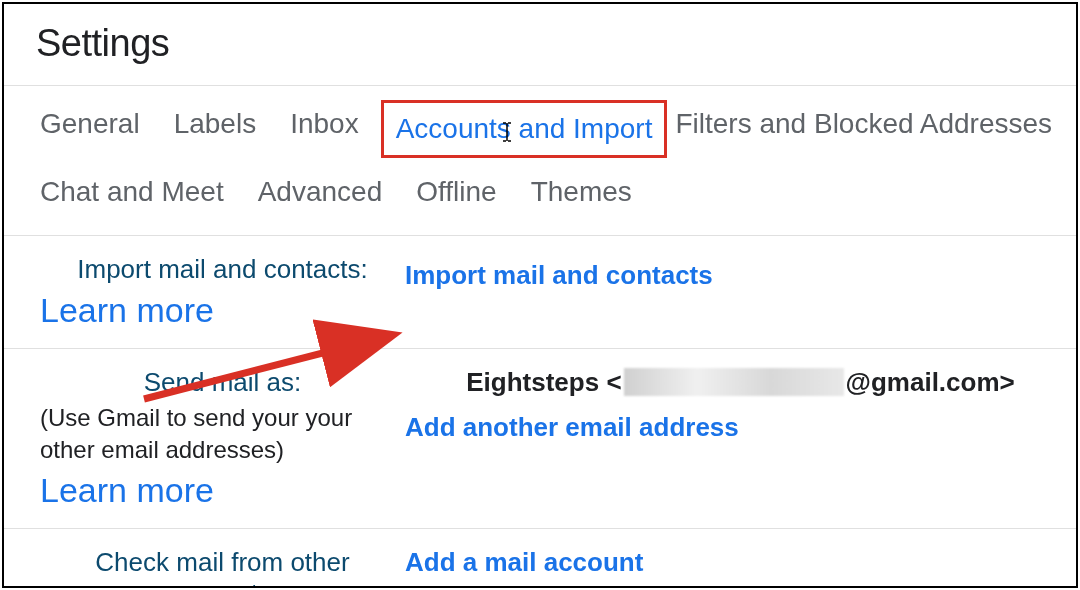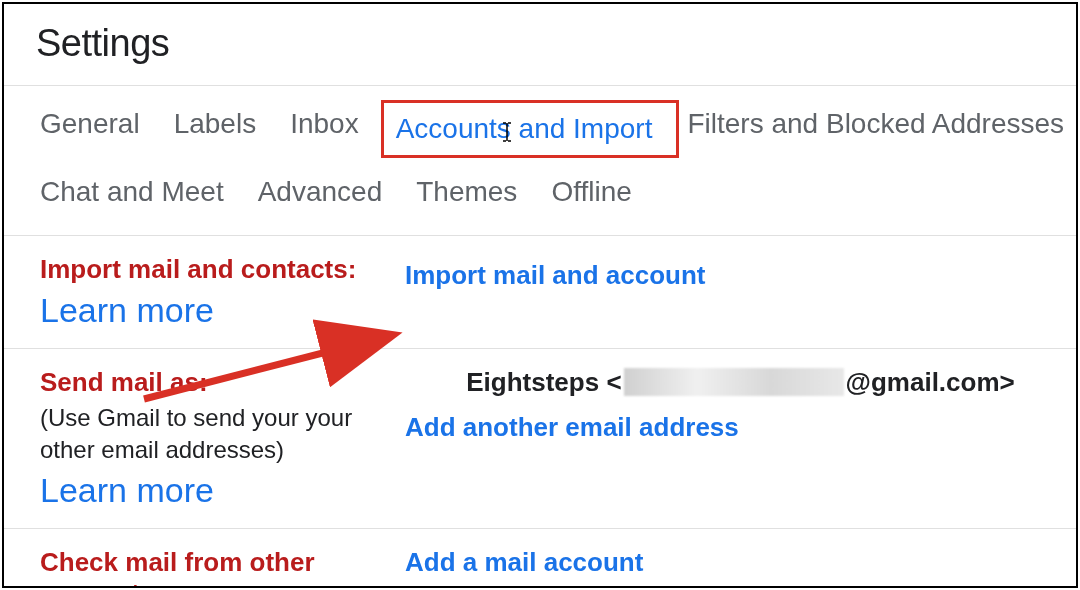--- a/index.html
+++ b/index.html
@@ -75,23 +75,24 @@
       width: 365px;
       flex-shrink: 0;
     }
     .section-right {
       flex: 1;
       font-size: 26px;
       color: #202124;
     }
     .section-title {
       font-size: 26px;
-      font-weight: 700;
-      color: #b91c1c;
+      font-weight: 400;
+      color: #0c4a6e;
       margin-bottom: 2px;
+      text-align: center;
     }
     .section-subtitle {
       font-size: 24px;
       color: #202124;
       line-height: 1.35;
       margin-top: 4px;
     }
     .learn-more {
       font-size: 34px;
       color: #1a73e8;
@@ -151,41 +152,41 @@
 <div class="frame">
   <h1 class="page-title">Settings</h1>
   <div class="top-divider"></div>
 
   <div class="tabs">
     <div class="tab-row-1">
       <div class="tab">General</div>
       <div class="tab">Labels</div>
       <div class="tab">Inbox</div>
       <div class="highlight-box">
-        <div class="tab active" style="margin-right:12px;padding-right:0;">Accounts and Import</div>
+        <div class="tab active" style="margin-right:0;padding-right:0;">Accounts and Import</div>
       </div>
       <div class="tab">Filters and Blocked Addresses</div>
     </div>
     <div class="tab-row-2">
       <div class="tab">Chat and Meet</div>
       <div class="tab">Advanced</div>
+      <div class="tab">Offline</div>
       <div class="tab">Themes</div>
-      <div class="tab">Offline</div>
     </div>
   </div>
 
   <div class="content">
 
     <div class="section">
       <div class="section-left">
         <div class="section-title">Import mail and contacts:</div>
         <span class="learn-more">Learn more</span>
       </div>
       <div class="section-right">
-        <span class="link-bold">Import mail and account</span>
+        <span class="link-bold">Import mail and contacts</span>
       </div>
     </div>
 
     <div class="section">
       <div class="section-left">
         <div class="section-title">Send mail as:</div>
         <div class="section-subtitle">(Use Gmail to send your your other email addresses)</div>
         <span class="learn-more">Learn more</span>
       </div>
       <div class="section-right">

